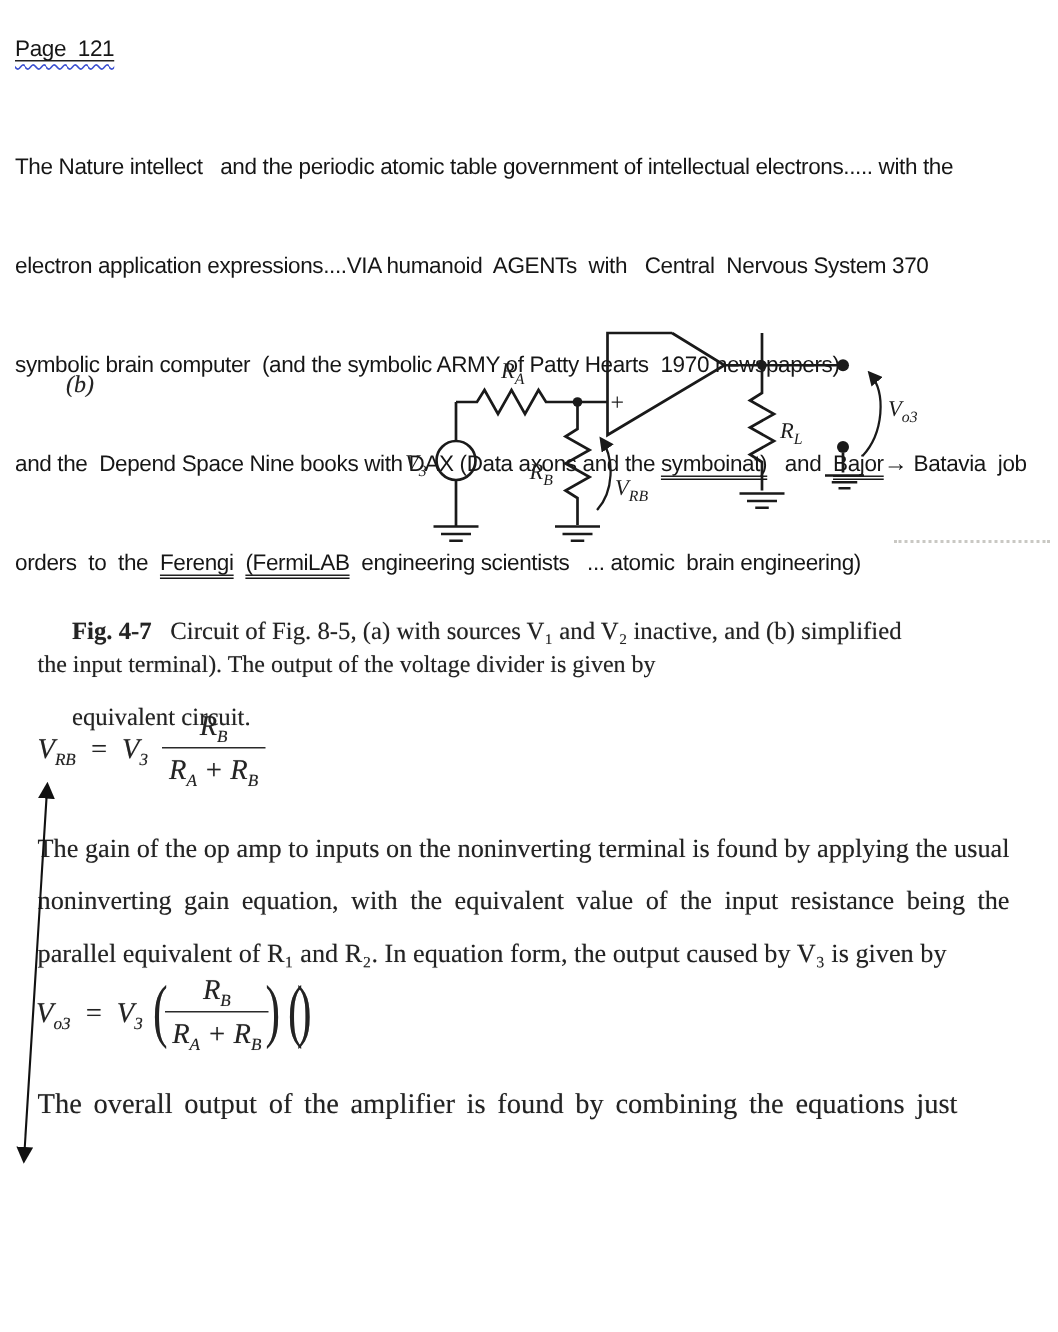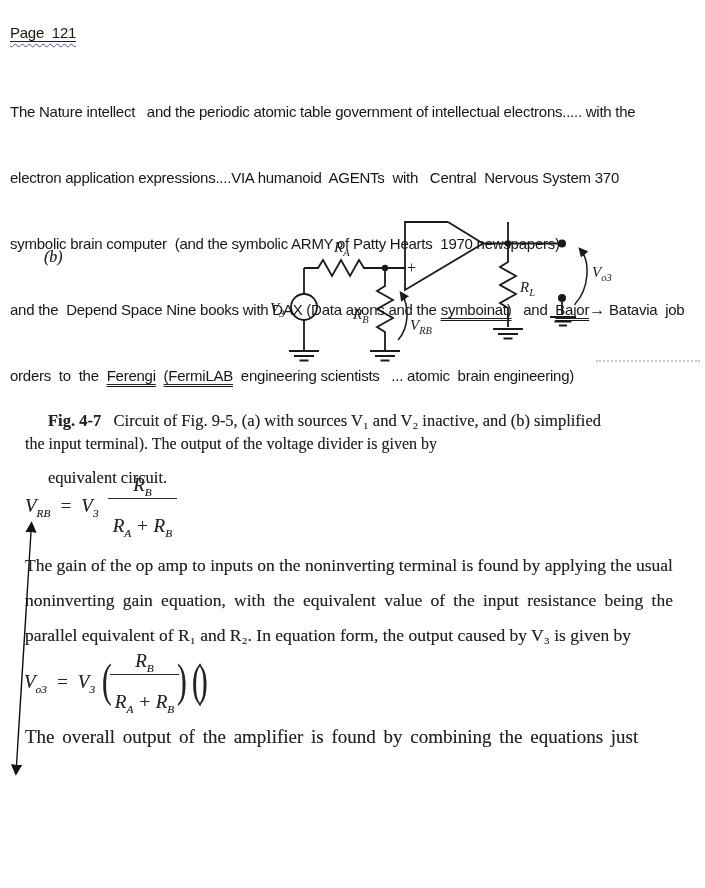--- a/index.html
+++ b/index.html
@@ -35,21 +35,21 @@
         border-top:2px dotted #c9c8c3;}
   
   .equation{position:absolute;display:flex;align-items:center;gap:9px;
             font-family:"Liberation Serif","DejaVu Serif",serif;font-style:italic;
             font-size:19px;color:#232323;text-shadow:0 0 0.5px rgba(20,20,20,0.4);}
   .eq1{left:25px;top:474px;}
   .eq2{left:24px;top:650px;}
   .equation sub{font-size:0.6em;font-style:italic;line-height:0;}
   .frac{display:inline-flex;flex-direction:column;align-items:center;}
   .frac .num{padding:0 5px 2px;}
-  .frac .den{border-top:1.5px solid #2a2a2a;padding:16px 5px 0;white-space:pre;}
+  .frac .den{border-top:1.5px solid #2a2a2a;padding:4px 5px 0;white-space:pre;}
   .paren{font-style:normal;font-size:47px;line-height:44px;font-family:"Liberation Serif",serif;
          transform:scaleX(0.62);margin:0 -5px;font-weight:normal;position:relative;top:-2px;}
   .pgroup{display:inline-flex;align-items:center;}
   
   .circuit-svg{position:absolute;left:258px;top:205px;}
   .ann-arrow-svg{position:absolute;left:0;top:505px;}
   .clabel{font-family:"Liberation Serif","DejaVu Serif",serif;font-style:italic;
           font-size:15px;fill:#1c1c1c;}
   .csub{font-size:10.5px;}
 </style>
@@ -111,21 +111,21 @@
     <text class="clabel" x="353" y="319"><tspan>R</tspan><tspan class="csub" dy="4">B</tspan></text>
     <text class="clabel" x="410" y="330" font-size="14"><tspan>V</tspan><tspan class="csub" dy="4">RB</tspan></text>
     <text class="clabel" x="520" y="292"><tspan>R</tspan><tspan class="csub" dy="4">L</tspan></text>
     <text class="clabel" x="592" y="277"><tspan>V</tspan><tspan class="csub" dy="4">o3</tspan></text>
     <text x="407" y="273" font-size="16" fill="#1a1a1a" font-family="Liberation Serif, serif">+</text>
   </svg>
 
   <div class="dots-artifact"></div>
 
   <div class="stext caption">
-    <div><b>Fig. 4-7</b><span>   Circuit of Fig. 9-5, (a) with sources V₁ and V₂ inactive, and (b) simplified</span></div>
+    <div><b>Fig. 4-7</b><span>   Circuit of Fig. 8-5, (a) with sources V₁ and V₂ inactive, and (b) simplified</span></div>
     <div><span>equivalent circuit.</span></div>
   </div>
 
   <div class="stext body1">the input terminal). The output of the voltage divider is given by</div>
 
   <div class="equation eq1">
     <span><span>V</span><sub>RB</sub></span>
     <span>=</span>
     <span><span>V</span><sub>3</sub></span>
     <span class="frac">

